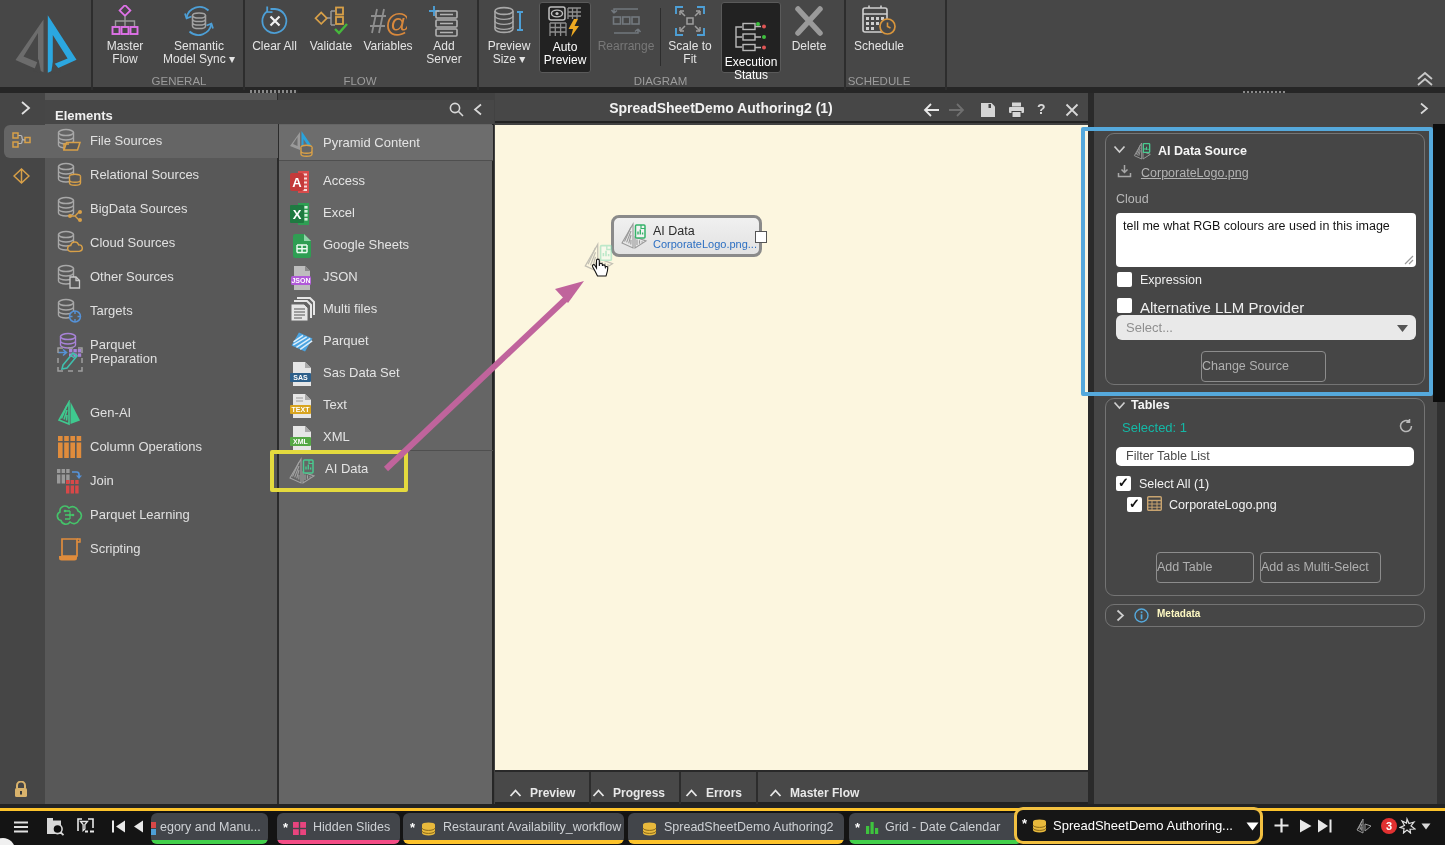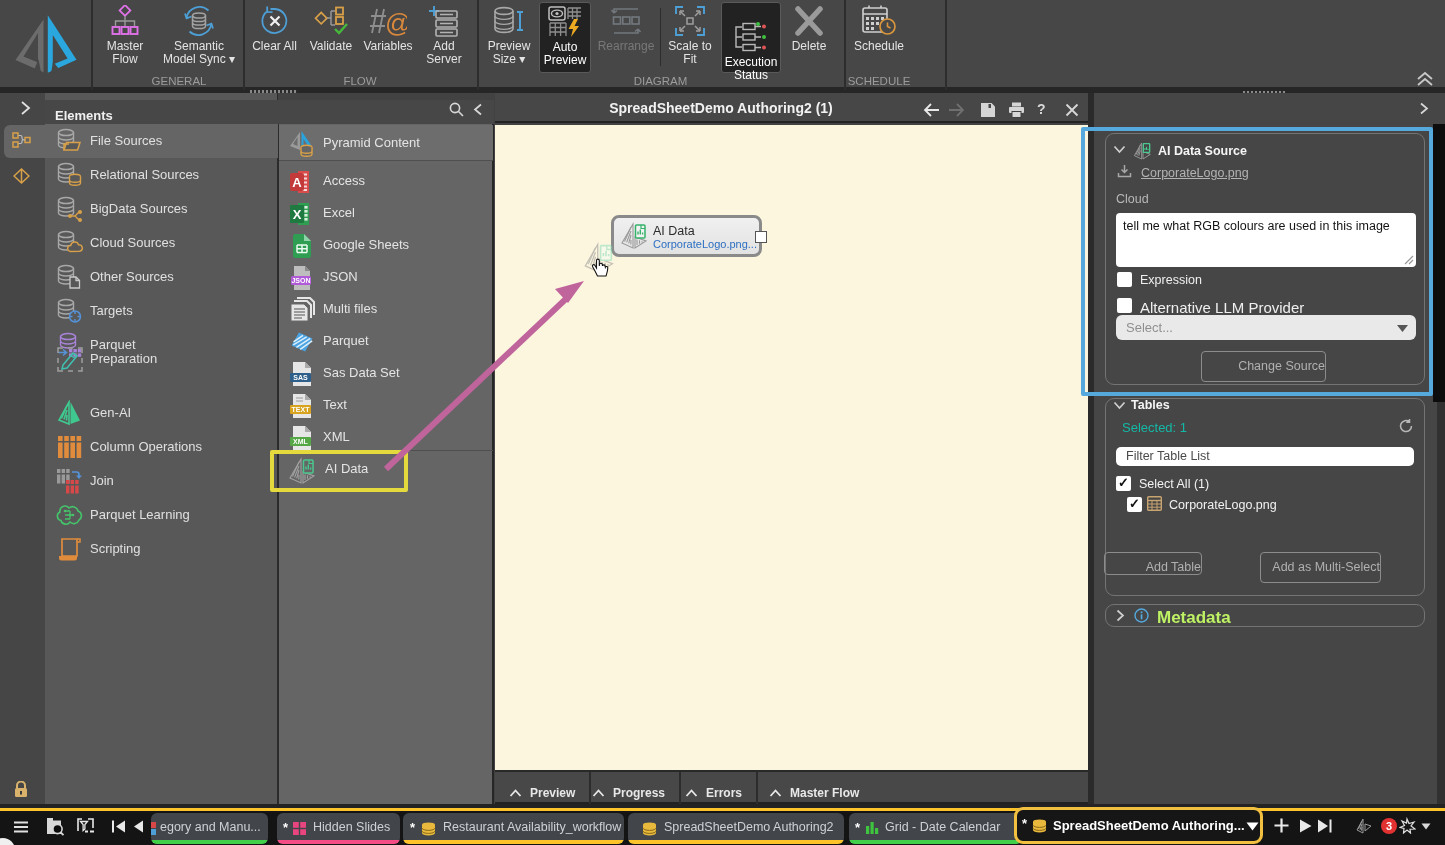--- a/index.html
+++ b/index.html
@@ -46,21 +46,21 @@
 .stripbtn .ch { font-weight:bold; margin-right:8px; font-size:11px; }
 
 
 #props { position:absolute; left:1094px; top:93px; width:351px; height:712px; background:#464646; }
 #prhead { position:absolute; left:1094px; top:93px; width:351px; height:31px; background:#474747; border-bottom:1px solid #333; }
 #prhead .t { position:absolute; left:19px; top:8px; color:#f0f0f0; font-size:13px; font-weight:bold; }
 #rscroll { position:absolute; left:1437px; top:124px; width:8px; height:682px; background:#313131; }
 .sect { position:absolute; left:1105px; width:320px; border:1px solid #747474; border-radius:9px; background:#464646; }
 .whitebox { background:#fff; border-radius:4px; color:#1a1a1a; }
 .cb { position:absolute; width:15px; height:15px; background:#fff; border-radius:2px; }
-.pbtn { position:absolute; border:1px solid #8c8c8c; border-radius:4px; color:#b0b0b0; font-size:12.5px; text-align:right; background:transparent; }
+.pbtn { position:absolute; border:1px solid #8c8c8c; border-radius:4px; color:#b0b0b0; font-size:12.5px; text-align:left; background:transparent; }
 
 
 #bluebox { position:absolute; left:1081px; top:127px; width:352px; height:269px; border:4px solid #55a9dc; border-radius:2px; }
 #yellowbox { position:absolute; left:270px; top:450px; width:138px; height:42px; border:4px solid #e4da3e; border-radius:2px; }
 
 
 #darkband { position:absolute; left:0; top:804px; width:1445px; height:3.5px; background:#232323; }
 #orangeline { position:absolute; left:0; top:807.5px; width:1445px; height:3.5px; background:#fdc32b; }
 #bottombar { position:absolute; left:0; top:811px; width:1445px; height:34px; background:#141414; }
 .tab { position:absolute; top:813px; height:31px; background:#42454a; color:#ced1d5; font-size:12.5px; border-radius:6px; overflow:hidden; }
@@ -678,33 +678,33 @@
 <div class="abs" style="left:1126px;top:449px;color:#4a4a4a;font-size:12.5px">Filter Table List</div>
 <div class="cb" style="left:1116px;top:476px;color:#111;font-size:13px;font-weight:bold;text-align:center;line-height:14px">✓</div>
 <div class="abs" style="left:1139px;top:477px;color:#f2f2f2;font-size:12.5px">Select All (1)</div>
 <div class="cb" style="left:1127px;top:497px;color:#111;font-size:13px;font-weight:bold;text-align:center;line-height:14px">✓</div>
 <svg class="abs" style="left:1147px;top:496px" width="15" height="15" viewBox="0 0 15 15">
         <rect x="0.7" y="0.7" width="13.6" height="13.6" rx="1" fill="none" stroke="#c8a470" stroke-width="1.4"></rect>
         <path d="M1 4.5 h13" stroke="#c8a470" stroke-width="1.4"></path>
         <path d="M5 5 v9.5 M10 5 v9.5 M1 8 h13 M1 11.2 h13" stroke="#c8a470" stroke-width="1"></path>
       </svg>
 <div class="abs" style="left:1169px;top:498px;color:#f2f2f2;font-size:12.5px">CorporateLogo.png</div>
-<div class="pbtn" style="left:1104px;top:552px;width:98px;height:23px;line-height:29px">Add Table</div>
+<div class="pbtn" style="left:1156px;top:552px;width:98px;height:31px;line-height:29px">Add Table</div>
 <div class="pbtn" style="left:1260px;top:552px;width:121px;height:31px;line-height:29px">Add as Multi-Select</div>
 
 <div class="sect" style="top:604px;height:23px"></div>
 <svg class="abs" style="left:1116px;top:609px" width="9" height="13" viewBox="0 0 9 13">
         <path d="M1.5 1.5 L7 6.5 L1.5 11.5" fill="none" stroke="#cfcfcf" stroke-width="1.7"></path>
       </svg>
 <svg class="abs" style="left:1134px;top:608px" width="15" height="15" viewBox="0 0 15 15">
         <circle cx="7.5" cy="7.5" r="6.5" fill="none" stroke="#55a9dc" stroke-width="1.4"></circle>
         <rect x="6.7" y="6.3" width="1.7" height="5" fill="#55a9dc"></rect>
         <rect x="6.7" y="3.4" width="1.7" height="1.8" fill="#55a9dc"></rect>
       </svg>
-<div class="abs" style="left:1157px;top:608px;color:#bef264;font-size:17px;font-weight:bold">Metadata</div>
+<div class="abs" style="left:1157px;top:608px;color:#fef9c3;font-size:10px;font-weight:bold">Metadata</div>
 </div>
 <div class="abs" style="left:1433px;top:124px;width:12px;height:278px;background:#0d0d0d"></div>
 <div id="bluebox"></div>
 
 <div id="darkband"></div>
 <div id="orangeline"></div>
 <div id="bottombar"></div>
 <div id="BOTTOM_CONTENT">
 <svg class="abs" style="left:14px;top:821px" width="14" height="12" viewBox="0 0 14 12">
         <path d="M0 1.5 h14 M0 6 h14 M0 10.5 h14" stroke="#e0e0e0" stroke-width="2"></path>
@@ -779,21 +779,21 @@
         <span class="ul" style="background:#42d04b"></span>
       </div>
 
 <div id="tab6box"></div>
 <div class="abs" style="left:1022px;top:816px;color:#fff;font-weight:bold;font-size:13px">*</div>
 <svg class="abs" style="left:1032px;top:819px" width="15" height="14" viewBox="0 0 15 14">
         <ellipse cx="7.5" cy="2.8" rx="6.5" ry="2.4" fill="#e8b93c"></ellipse>
         <path d="M1 2.8 V11 a6.5 2.4 0 0 0 13 0 V2.8" fill="#e8b93c"></path>
         <path d="M1 6 a6.5 2.4 0 0 0 13 0 M1 9 a6.5 2.4 0 0 0 13 0" fill="none" stroke="#8a6a1a" stroke-width="1"></path>
       </svg>
-<div class="abs" style="left:1053px;top:818px;color:#fff;font-size:13px;font-weight:bold">SpreadSheetDemo Authoring...</div>
+<div class="abs" style="left:1053px;top:818px;color:#fff;font-size:13px;font-weight:normal">SpreadSheetDemo Authoring...</div>
 <svg class="abs" style="left:1246px;top:822px" width="13" height="9" viewBox="0 0 13 9">
         <path d="M0.5 0.5 h12 L6.5 8.5 Z" fill="#fff"></path>
       </svg>
 
 <svg class="abs" style="left:1274px;top:818px" width="15" height="15" viewBox="0 0 15 15">
         <path d="M7.5 0.5 V14.5 M0.5 7.5 H14.5" stroke="#e8e8e8" stroke-width="2.2"></path>
       </svg>
 <svg class="abs" style="left:1299px;top:819px" width="13" height="14" viewBox="0 0 13 14">
         <path d="M1 0.5 L12.5 7 L1 13.5 Z" fill="#e8e8e8"></path>
       </svg>

